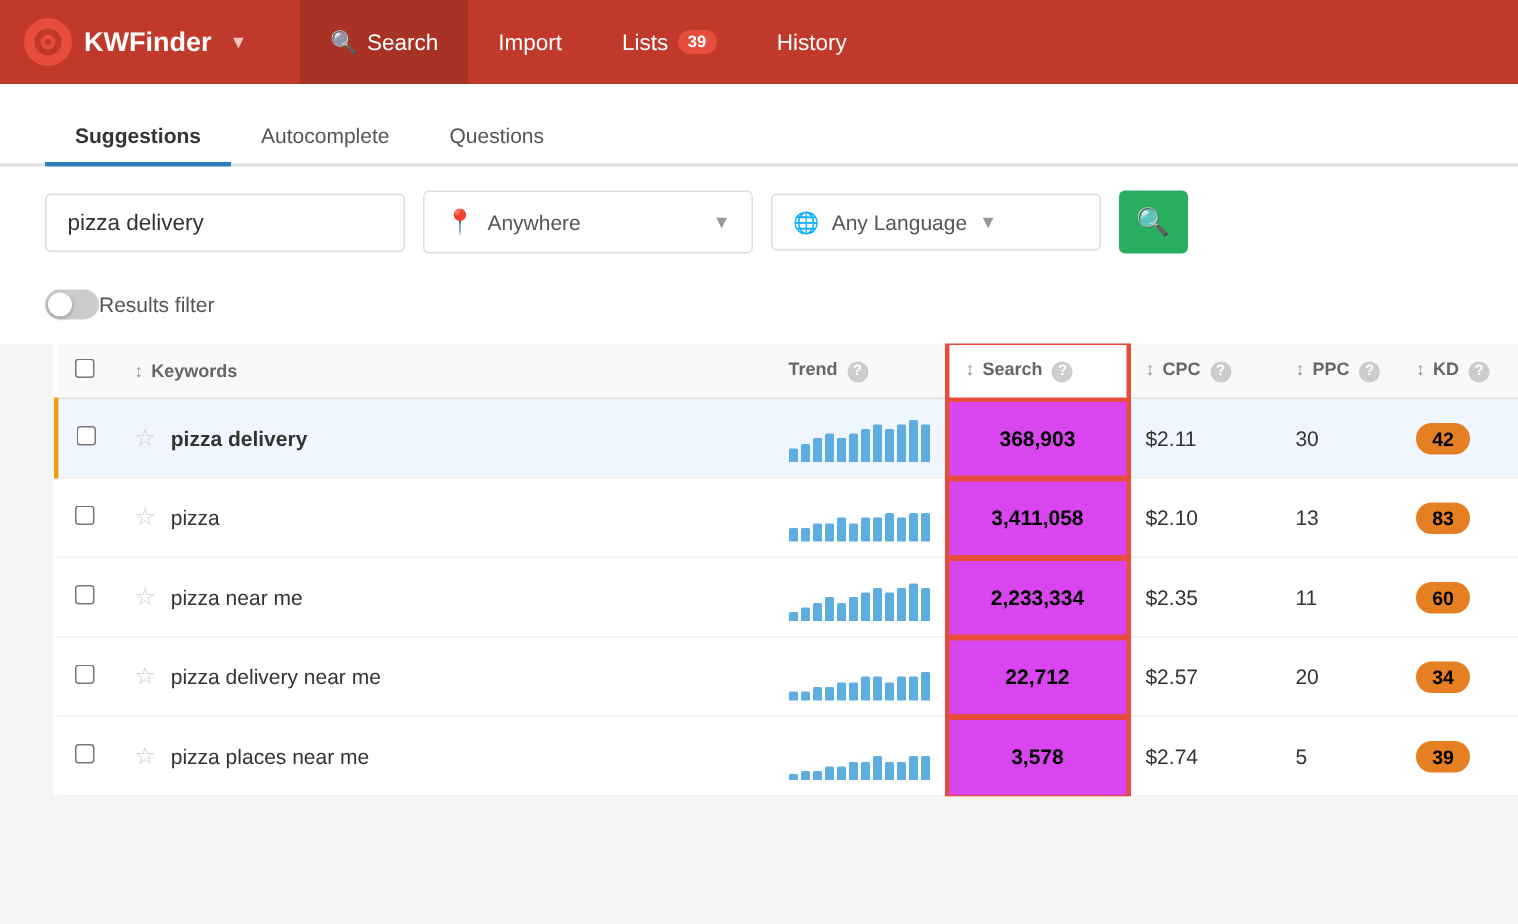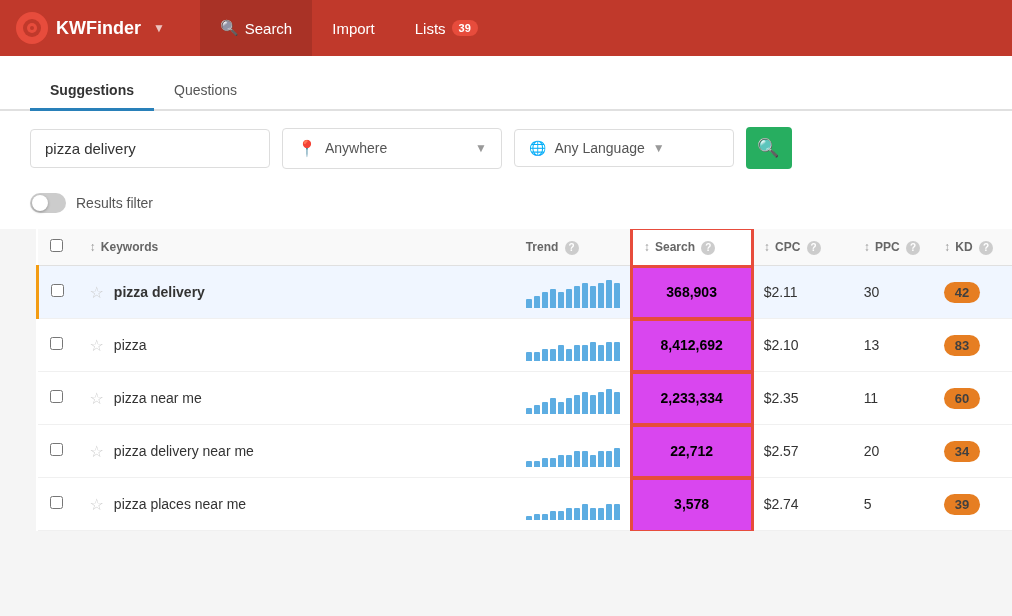--- a/index.html
+++ b/index.html
@@ -147,21 +147,20 @@
       color: white;
       font-size: 18px;
     }
 
     
     .filter-row {
       display: flex;
       align-items: center;
       padding: 8px 30px 16px;
       background: white;
-      gap: 10px;
     }
     .toggle-switch {
       width: 36px;
       height: 20px;
       background: #ccc;
       border-radius: 10px;
       position: relative;
       cursor: pointer;
     }
     .toggle-knob {
@@ -251,21 +250,21 @@
       outline-offset: -1px;
     }
     .td-search-bold { font-weight: 700; }
 
     .kd-badge {
       display: inline-block;
       border-radius: 12px;
       padding: 3px 10px;
       font-size: 13px;
       font-weight: 700;
-      color: #404040;
+      color: #000000;
       min-width: 36px;
       text-align: center;
     }
     .kd-orange { background: #e67e22; }
 
     .star-icon { color: #ccc; font-size: 16px; cursor: pointer; margin-right: 4px; }
     .keyword-cell { display: flex; align-items: center; gap: 6px; }
     .keyword-name { font-size: 14px; color: #333; }
     .keyword-name.bold { font-weight: 700; }
 
@@ -305,26 +304,32 @@
       <span>🔍</span>
       <span>Search</span>
     </div>
     <div class="nav-item">
       <span>Import</span>
     </div>
     <div class="nav-item">
       <span>Lists</span>
       <span class="nav-badge">39</span>
     </div>
+    <div class="nav-item">
+      <span>History</span>
+    </div>
   </div>
 </nav>
 
 <div class="tabs-row">
   <div class="tab active">
     <span>Suggestions</span>
+  </div>
+  <div class="tab">
+    <span>Autocomplete</span>
   </div>
   <div class="tab">
     <span>Questions</span>
   </div>
 </div>
 
 <div class="search-bar">
   <input class="search-keyword-input" value="pizza delivery" type="text" style="">
   <div class="location-selector">
     <span class="location-icon">📍</span>
@@ -441,21 +446,21 @@
               <div class="mini-bar" style="height:12px;"></div>
               <div class="mini-bar" style="height:16px;"></div>
               <div class="mini-bar" style="height:16px;"></div>
               <div class="mini-bar" style="height:19px;"></div>
               <div class="mini-bar" style="height:16px;"></div>
               <div class="mini-bar" style="height:19px;"></div>
               <div class="mini-bar" style="height:19px;"></div>
       </div>
     </td>
     <td class="td-search">
-      <span class="">8,412,692</span>
+      <span class="">3,411,058</span>
     </td>
     <td class="cpc-value">$2.10</td>
     <td class="ppc-value">13</td>
     <td>
       <span class="kd-badge kd-orange">83</span>
     </td>
   </tr>
         <tr>
     <td>
       <input type="checkbox" style="">

